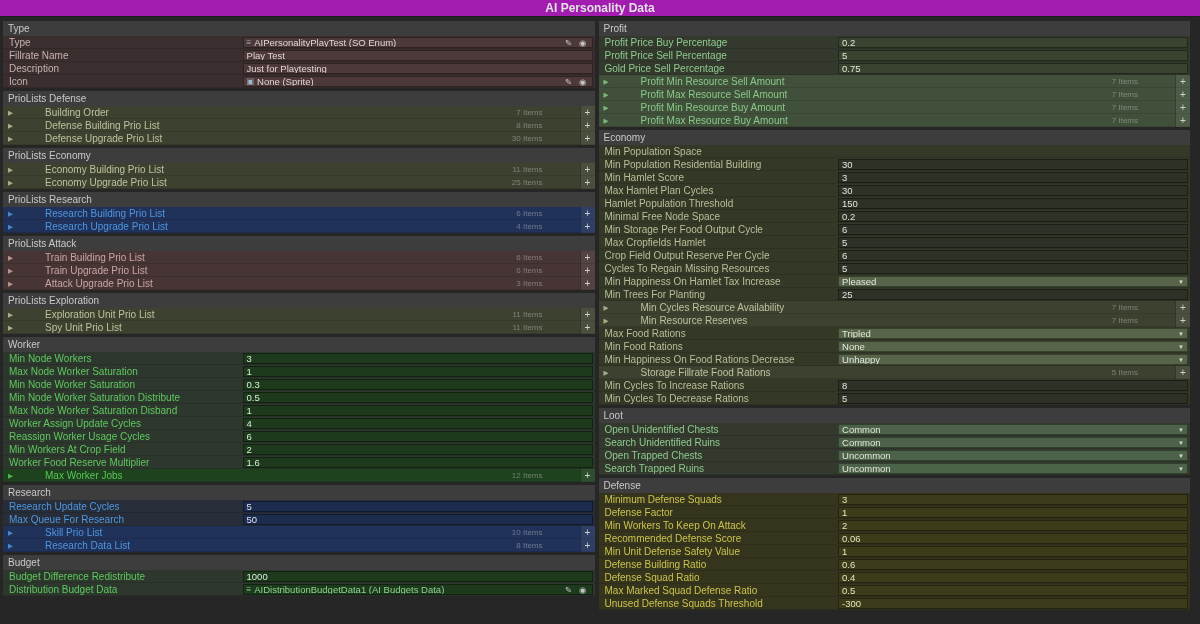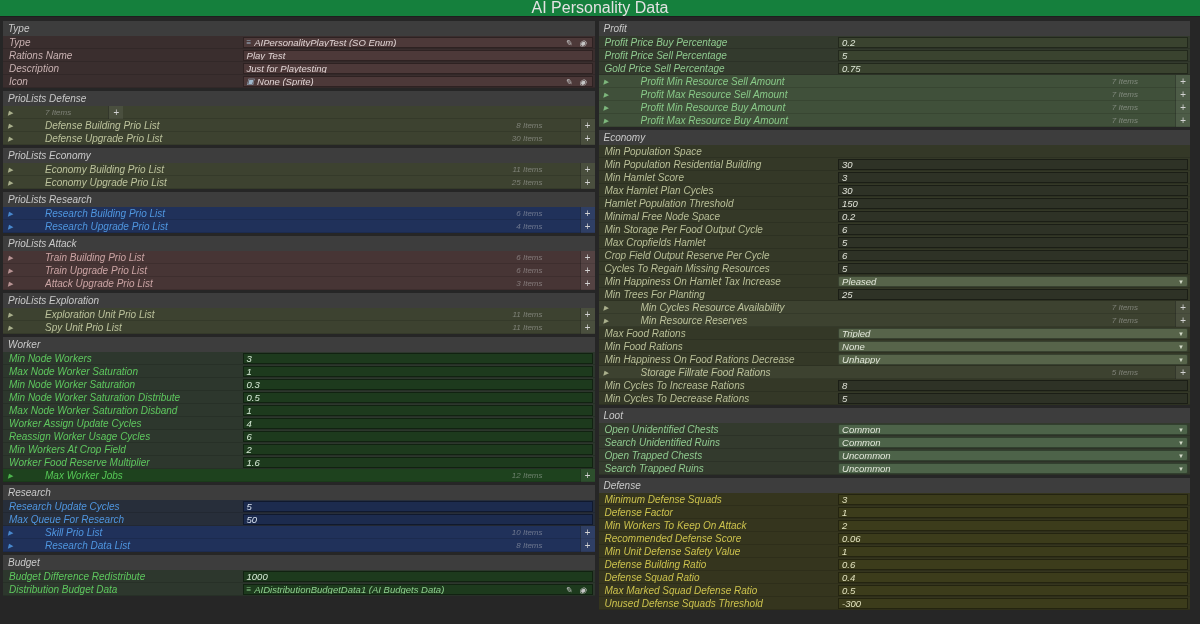--- a/index.html
+++ b/index.html
@@ -1,23 +1,23 @@
 <!DOCTYPE html>
 <html><head>
 <meta charset="utf-8">
 <style>
   * { margin:0; padding:0; box-sizing:border-box; }
   html,body { width:1200px; height:624px; }
   body { background:#262626; font-family:"Liberation Sans", sans-serif; overflow:hidden; }
 
-  .titlebar { height:17px; background:#15803d; border-bottom:1px solid #1e1e1e;
-    color:#e2e2e2; font-size:16px; font-weight:normal;
+  .titlebar { height:17px; background:#a21caf; border-bottom:1px solid #1e1e1e;
+    color:#e2e2e2; font-size:12px; font-weight:bold;
     display:flex; align-items:center; justify-content:center; }
 
-  .columns { display:flex; gap:4px; padding:4px 10px 0 3px; align-items:flex-start;font-style:italic; }
+  .columns { display:flex; gap:4px; padding:4px 10px 0 3px; align-items:flex-start; }
   .col { flex:1 1 0; min-width:0; display:flex; flex-direction:column; gap:3px; }
 
   .section { display:flex; flex-direction:column; background:#303030; }
   .sec-header { flex:0 0 15px; height:15px; background:#3d3d3d; color:#c9c9c9;
     font-size:10px; display:flex; align-items:center; padding:0 5px; }
 
   .row { flex:0 0 13px; height:13px; display:flex; align-items:center; font-size:10px;
     background:var(--row-bg,#333); box-shadow:inset 0 -1px 0 rgba(0,0,0,0.12); }
   .row .label { flex:0 0 40.5%; max-width:40.5%; padding:0 4px 0 6px;
     color:var(--label,#c8c8c8); white-space:nowrap; overflow:hidden; }
@@ -65,41 +65,42 @@
         <div class="row">
           <span class="label">Type</span>
           <div class="field objfield">
             <span class="obj-icon">≡</span>
             <span class="obj-val">AIPersonalityPlayTest (SO Enum)</span>
             <span class="mini-btn">✎</span>
             <span class="mini-btn">◉</span>
           </div>
         </div>
         <div class="row">
-          <span class="label">Rations Name</span>
+          <span class="label">Fillrate Name</span>
           <div class="field">Play Test</div>
         </div>
         <div class="row">
           <span class="label">Description</span>
           <div class="field">Just for Playtesting</div>
         </div>
         <div class="row">
           <span class="label">Icon</span>
           <div class="field objfield">
             <span class="obj-icon">▣</span>
             <span class="obj-val">None (Sprite)</span>
             <span class="mini-btn">✎</span>
             <span class="mini-btn">◉</span>
           </div>
         </div>
       </div>
       <div class="section t-olive">
         <div class="sec-header">PrioLists Defense</div>
         <div class="row foldout">
           <span class="tri">▶</span>
+          <span class="fold-label">Building Order</span>
           <span class="count">7 Items</span>
           <span class="plus">+</span>
         </div>
         <div class="row foldout">
           <span class="tri">▶</span>
           <span class="fold-label">Defense Building Prio List</span>
           <span class="count">8 Items</span>
           <span class="plus">+</span>
         </div>
         <div class="row foldout">

